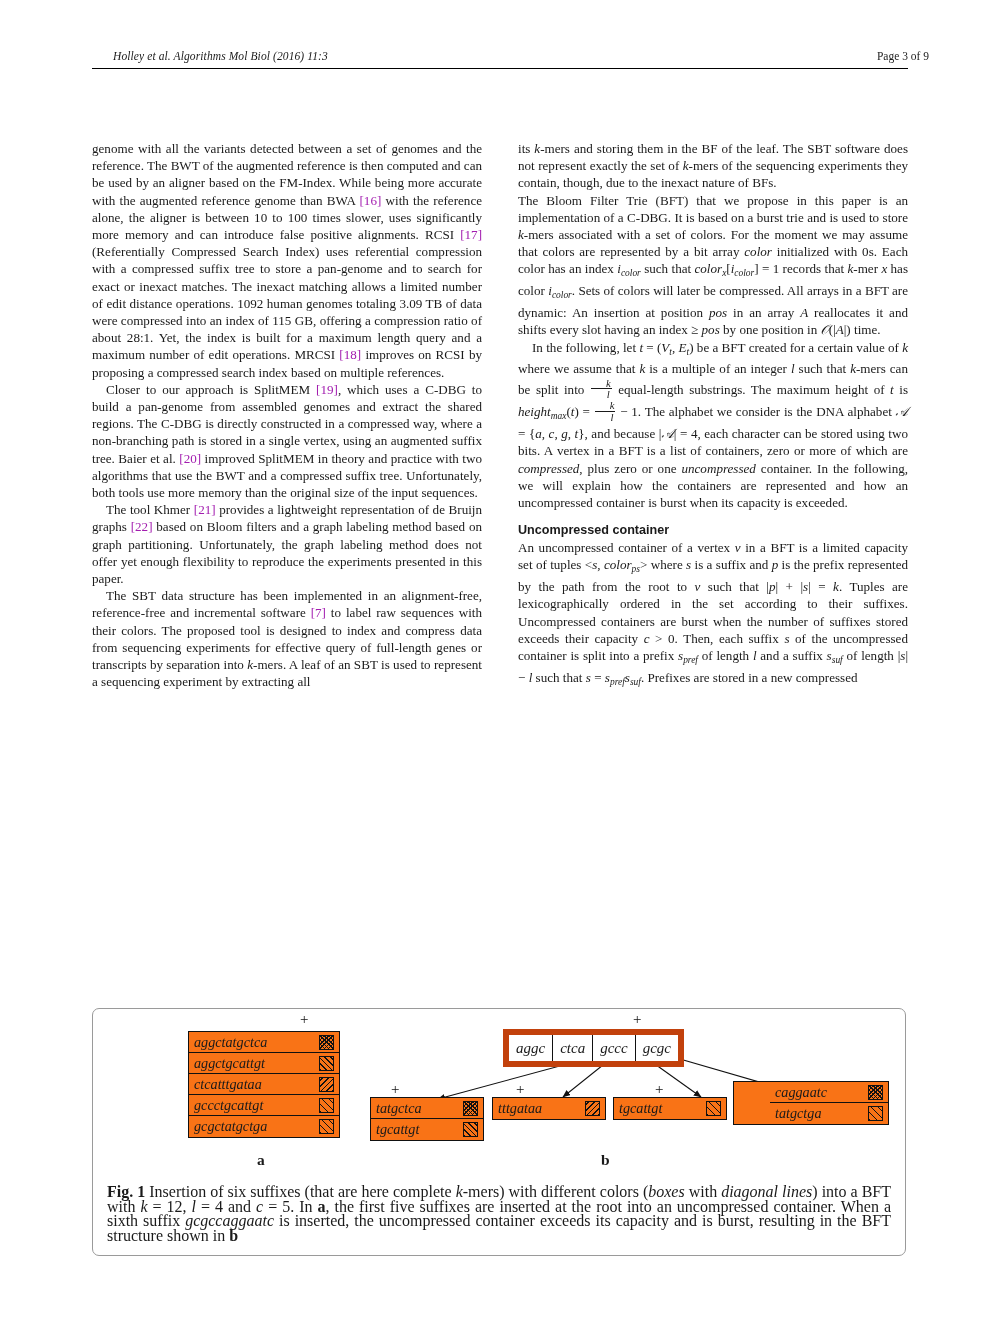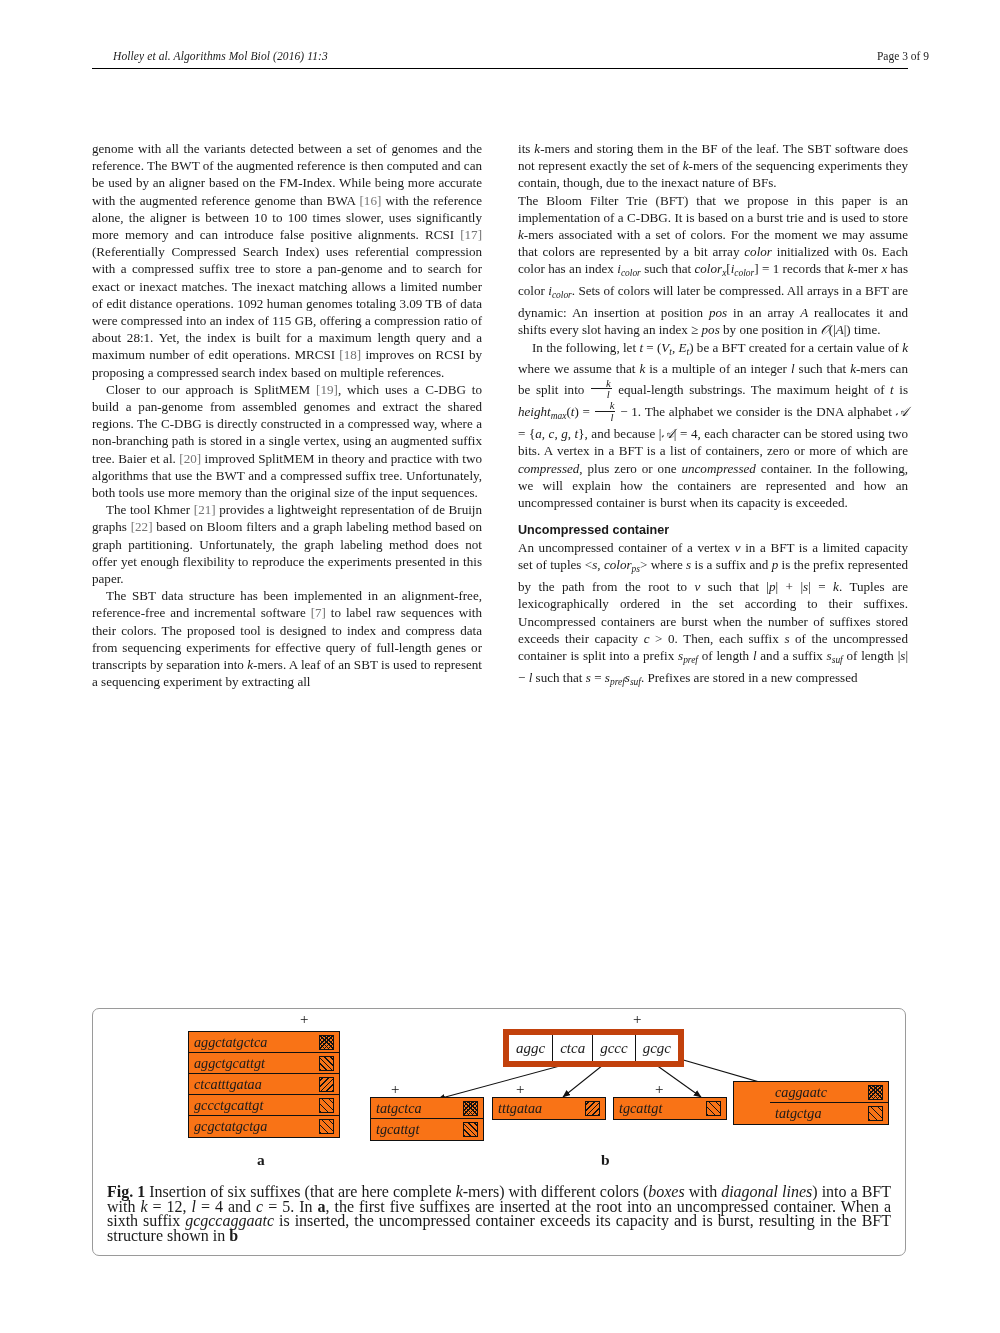--- a/index.html
+++ b/index.html
@@ -75,21 +75,21 @@
     letter-spacing: -0.1px;
   }
   .col h4 {
     font-family: "Liberation Sans", sans-serif;
     font-size: 12.6px;
     font-weight: bold;
     margin: 12px 0 1px 0;
     line-height: 15px;
   }
   a.cite {
-    color: #737373;
+    color: #a21caf;
     text-decoration: none;
   }
   i { font-style: italic; }
   .sub { font-size: 0.72em; vertical-align: -0.28em; font-style: italic; }
   .cal { font-family: "Liberation Serif", serif; font-style: italic; }
   .frac {
     display: inline-block;
     vertical-align: -0.42em;
     text-align: center;
     font-size: 0.82em;

